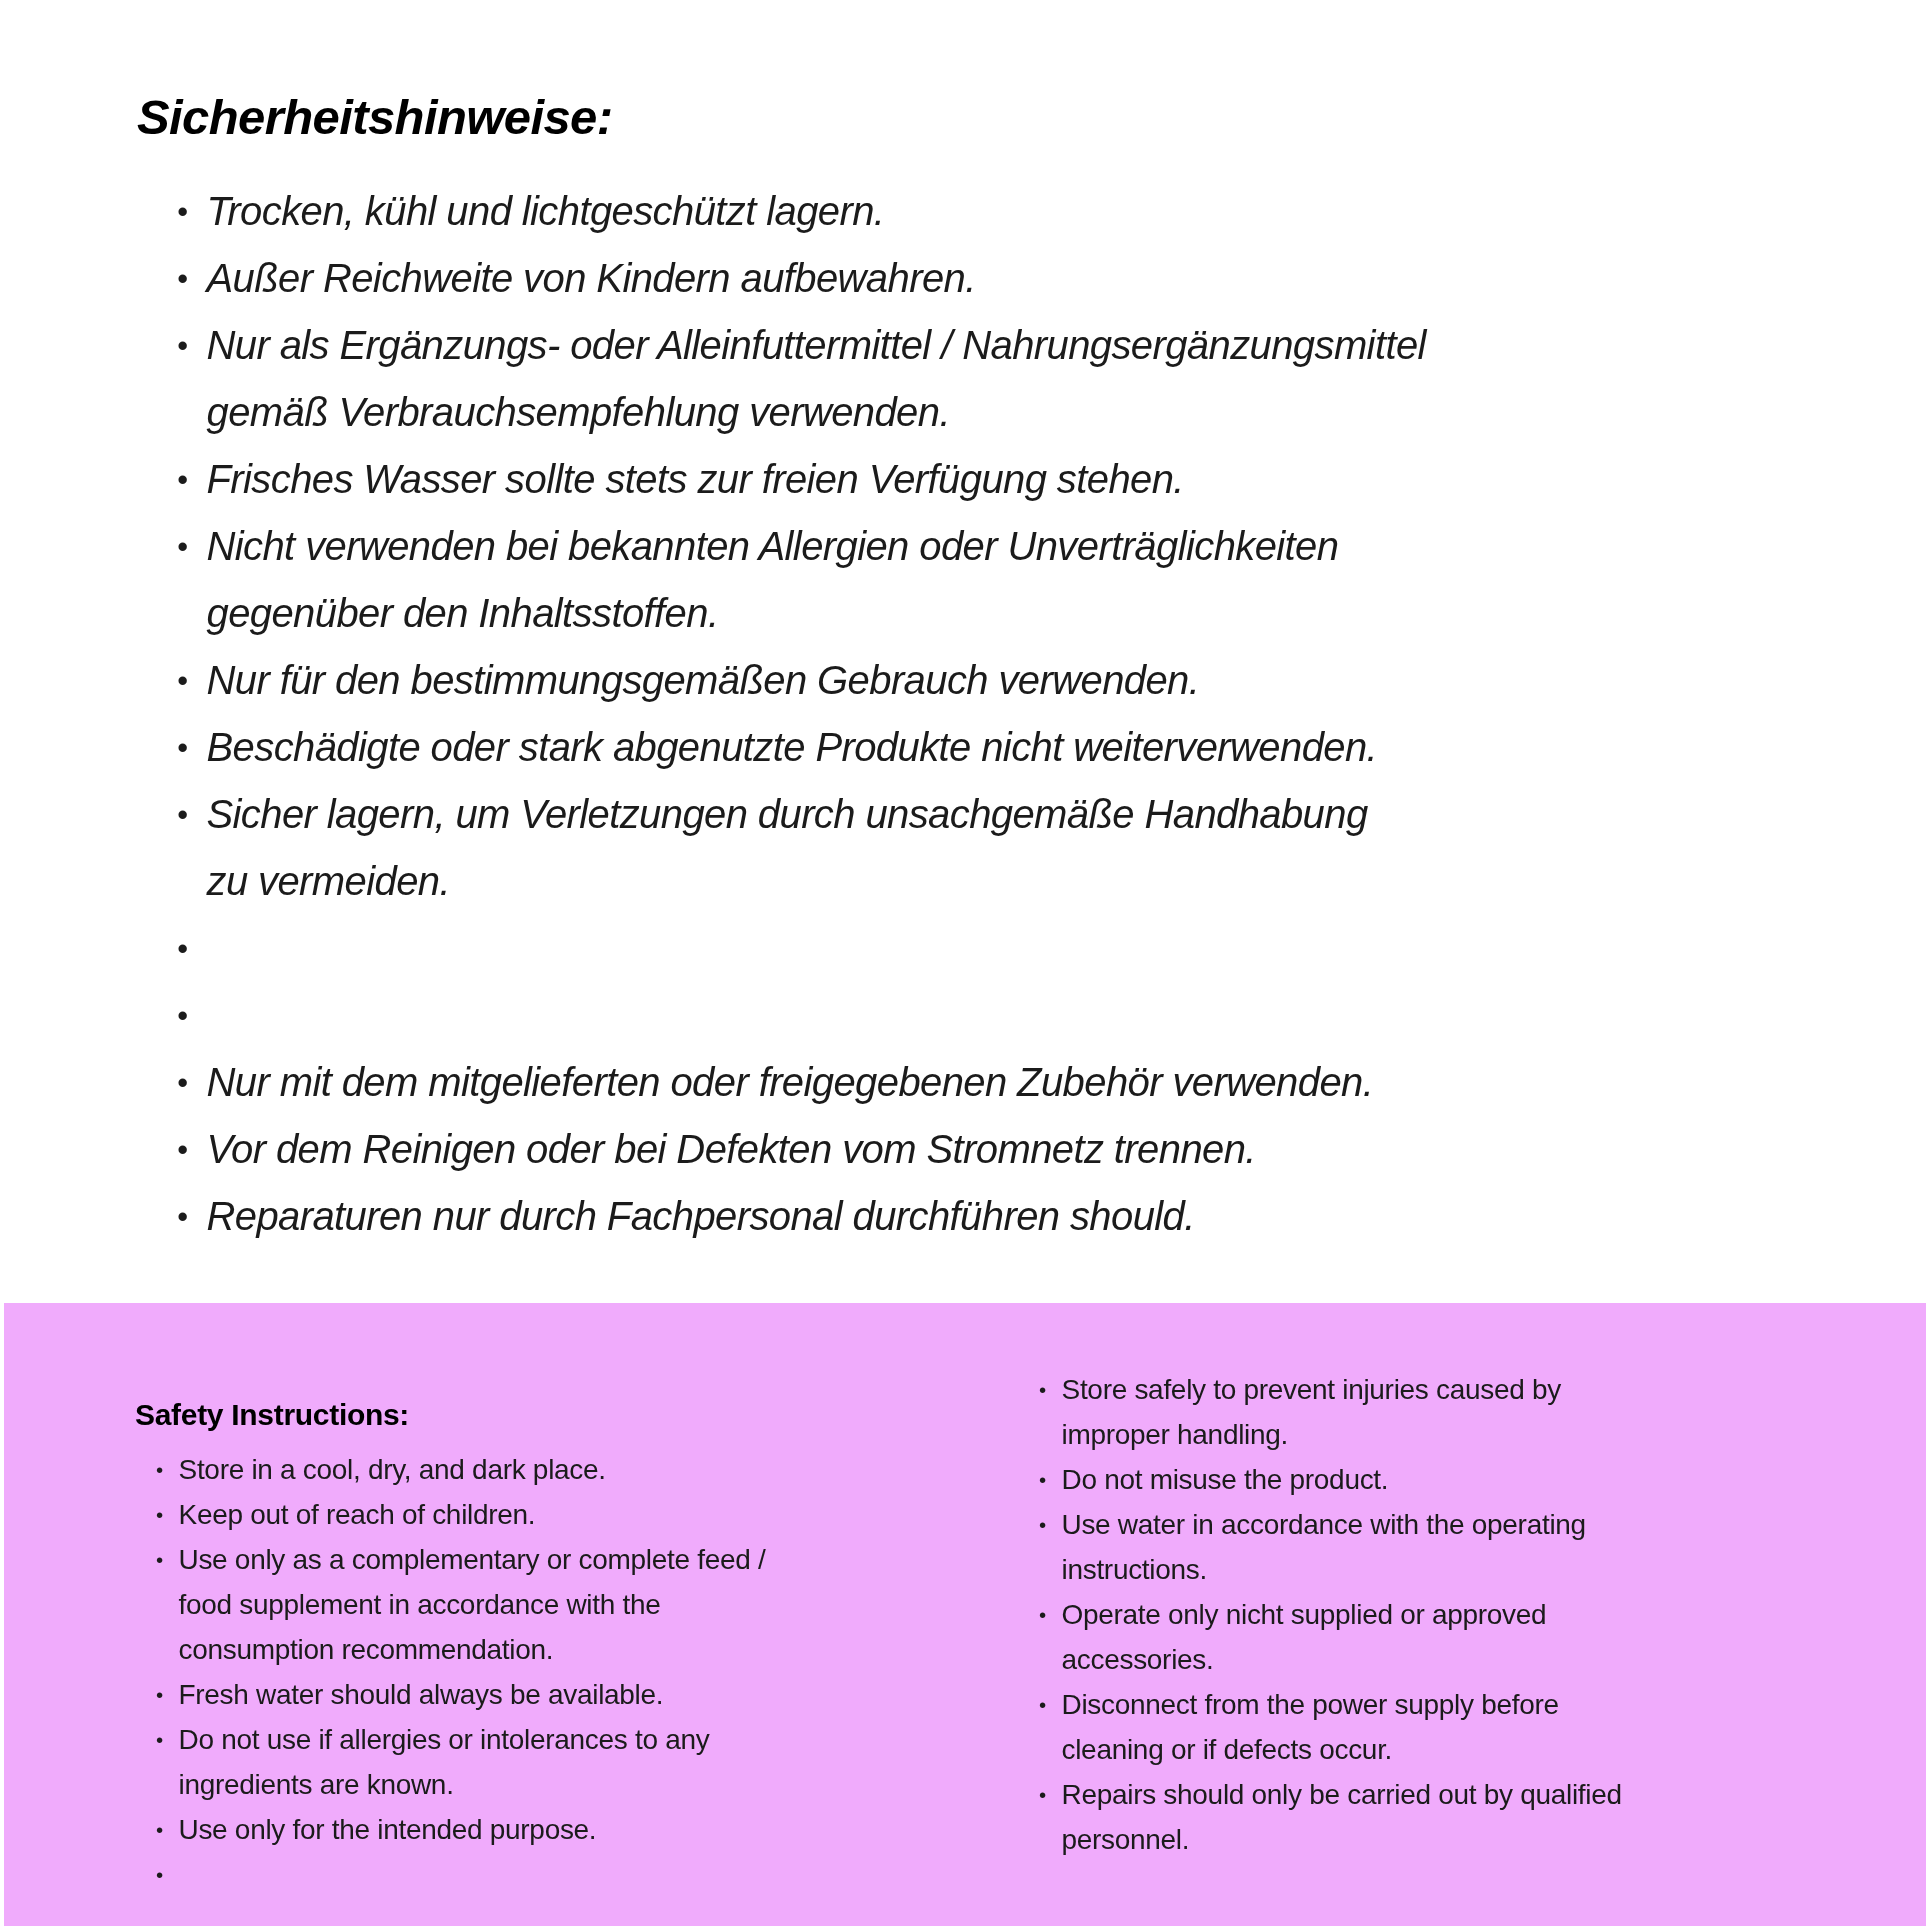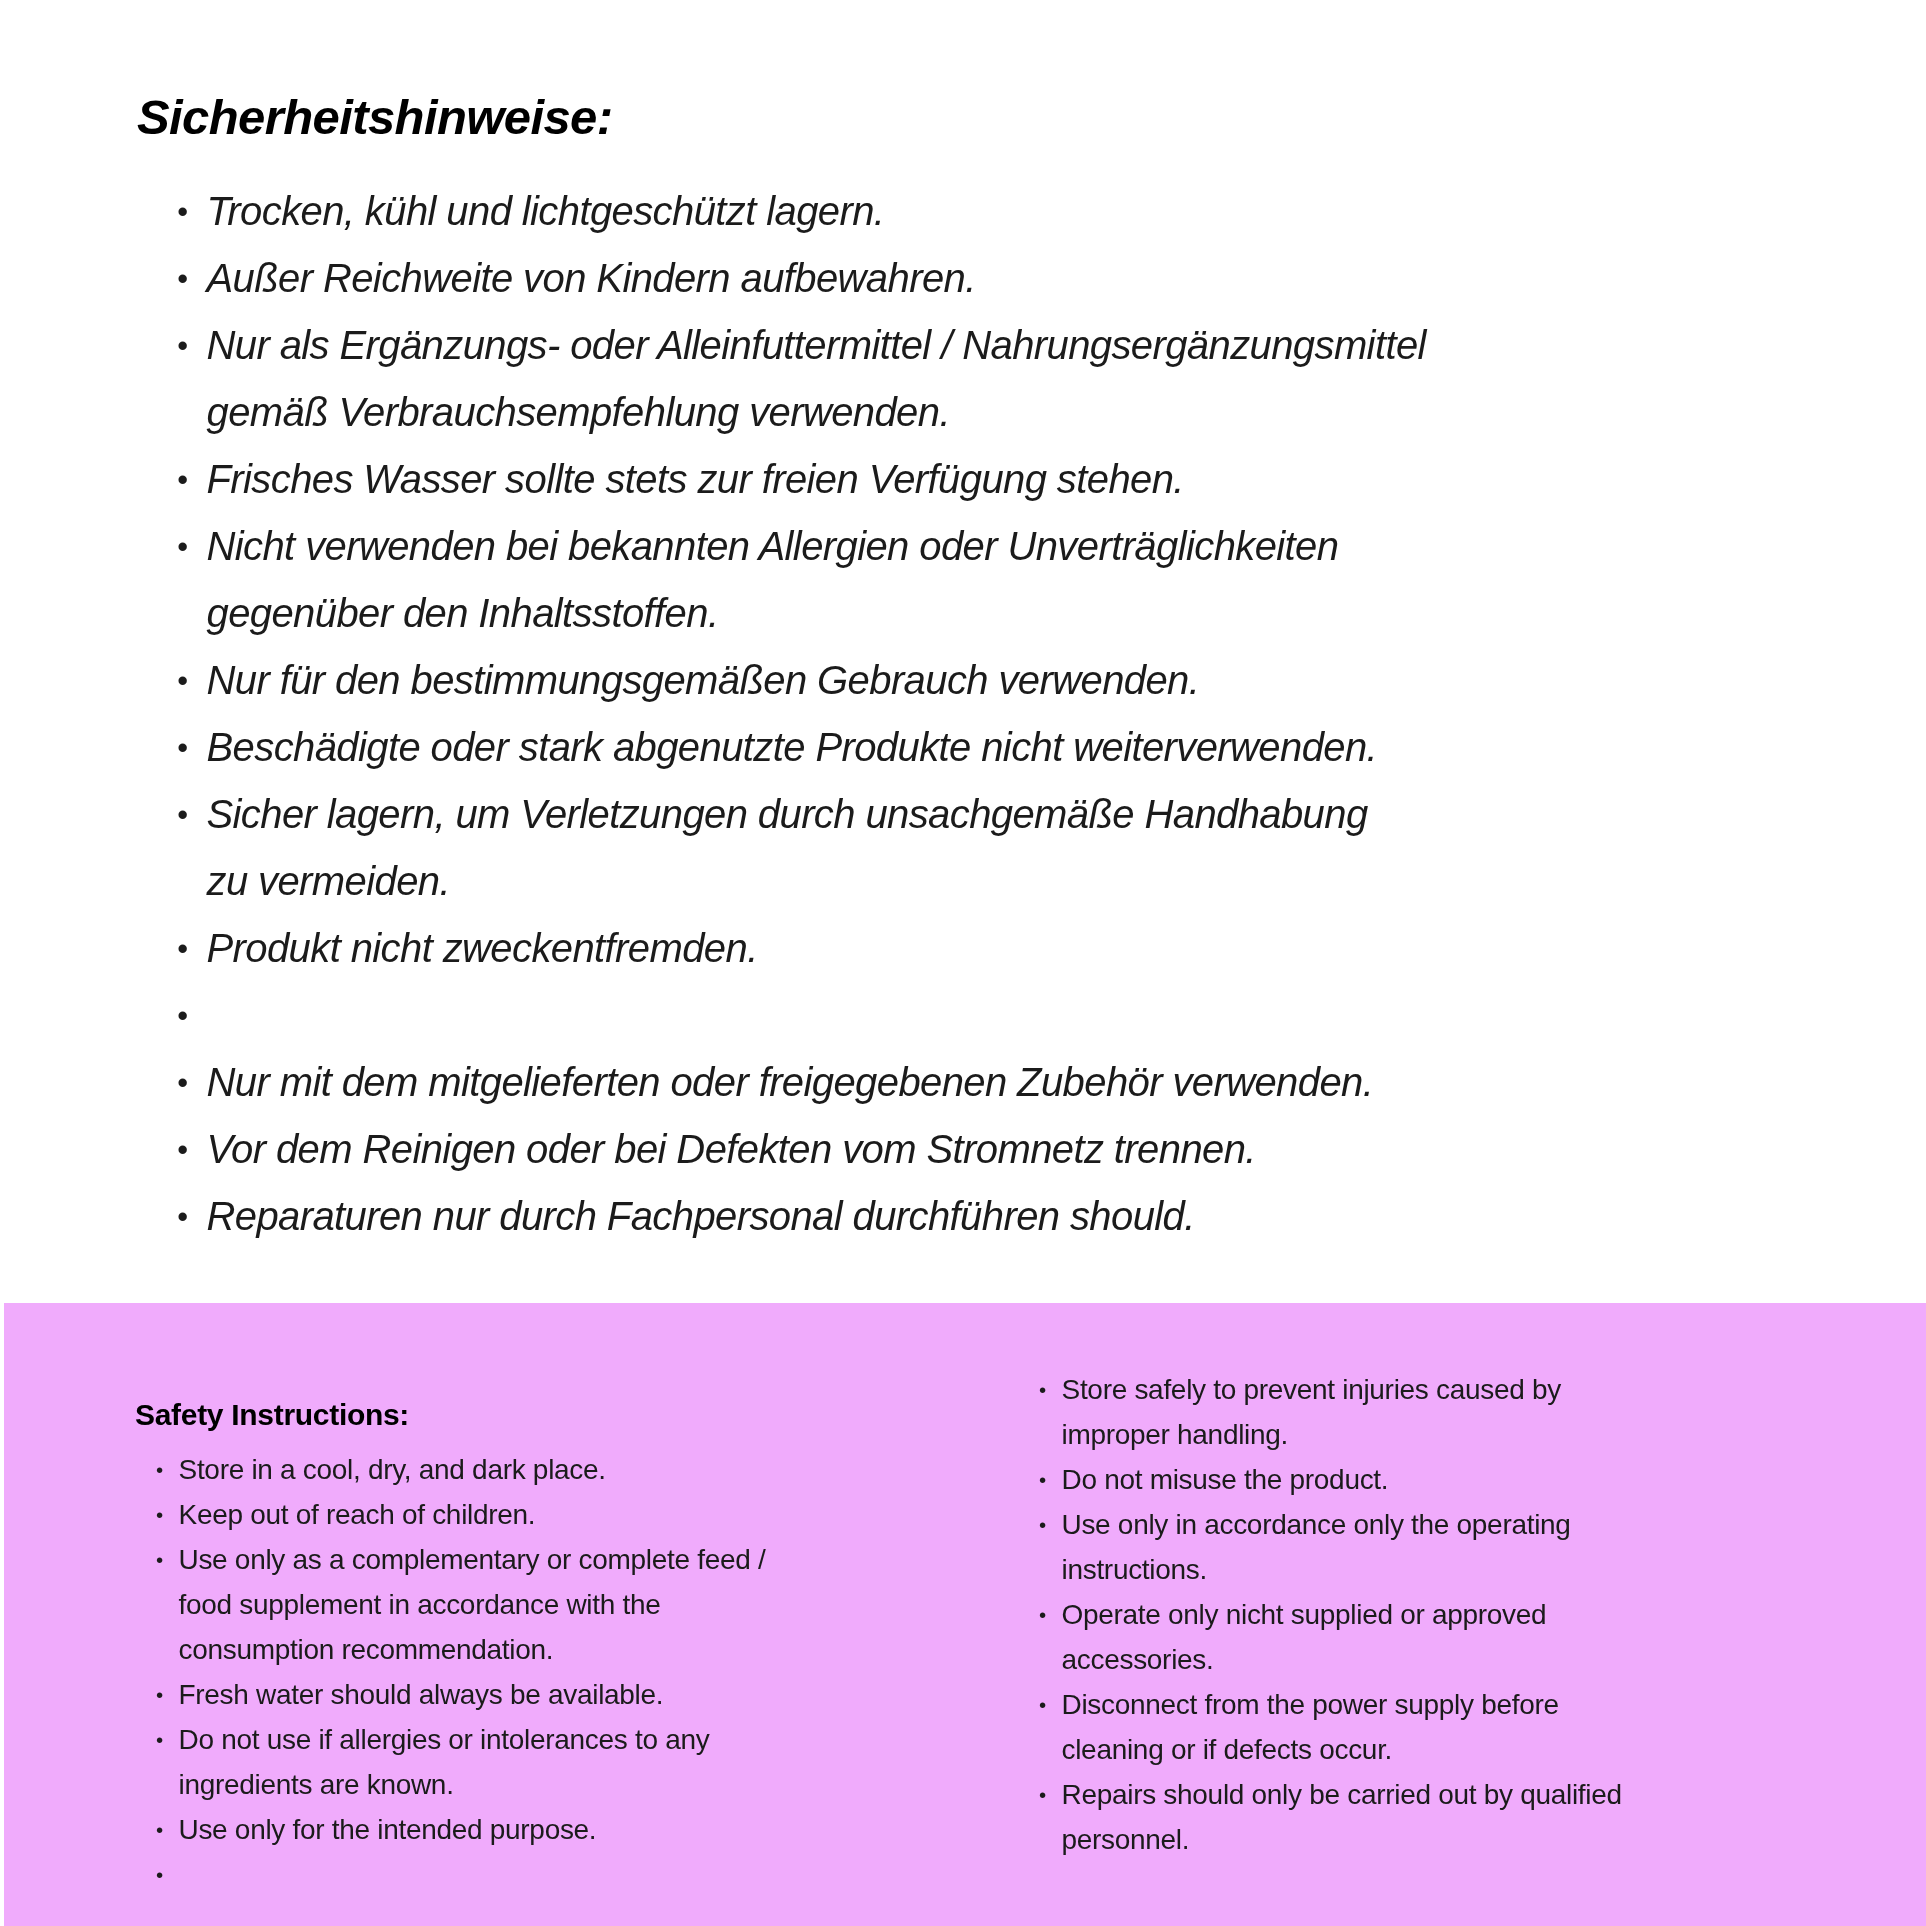--- a/index.html
+++ b/index.html
@@ -142,21 +142,20 @@
       </li>
 
       <li>
         <span class="dot">•</span>
         <span class="txt">Sicher lagern, um Verletzungen durch unsachgemäße Handhabung
 zu vermeiden.</span>
       </li>
 
       <li>
         <span class="dot">•</span>
-        <span class="txt">Produkt nicht zweckentfremden.</span>
       </li>
 
       <li>
         <span class="dot">•</span>
       </li>
 
       <li>
         <span class="dot">•</span>
         <span class="txt">Nur mit dem mitgelieferten oder freigegebenen Zubehör verwenden.</span>
       </li>
@@ -227,21 +226,21 @@
 improper handling.</span>
         </li>
 
         <li>
           <span class="dot">•</span>
           <span class="txt">Do not misuse the product.</span>
         </li>
 
         <li>
           <span class="dot">•</span>
-          <span class="txt">Use only in accordance only the operating
+          <span class="txt">Use water in accordance with the operating
 instructions.</span>
         </li>
 
         <li>
           <span class="dot">•</span>
           <span class="txt">Operate only nicht supplied or approved
 accessories.</span>
         </li>
 
         <li>

